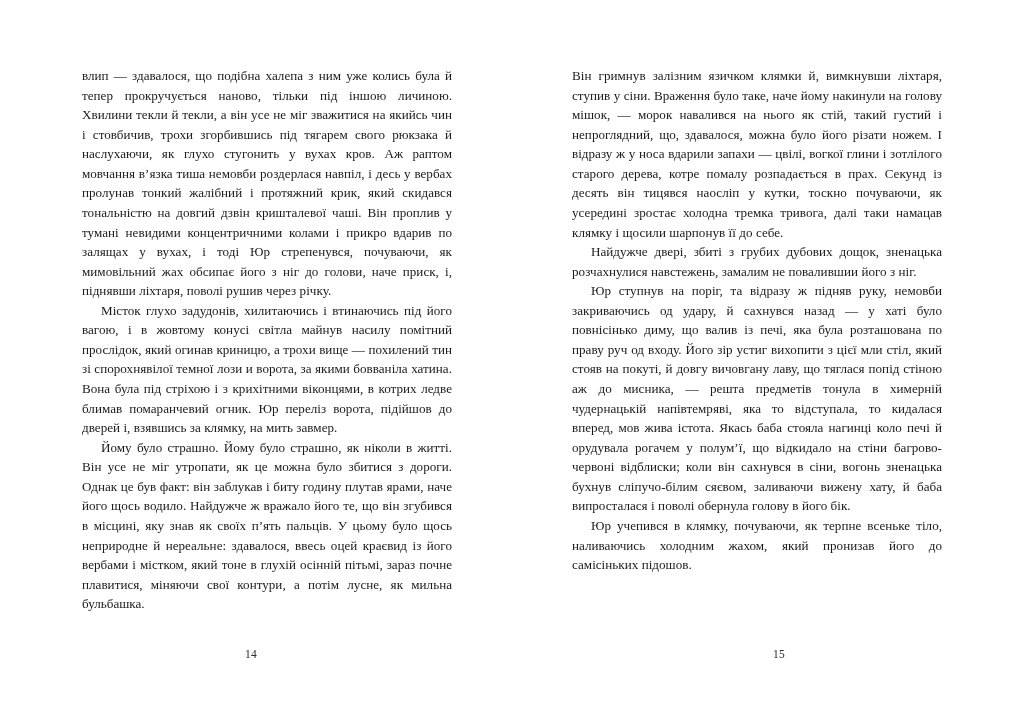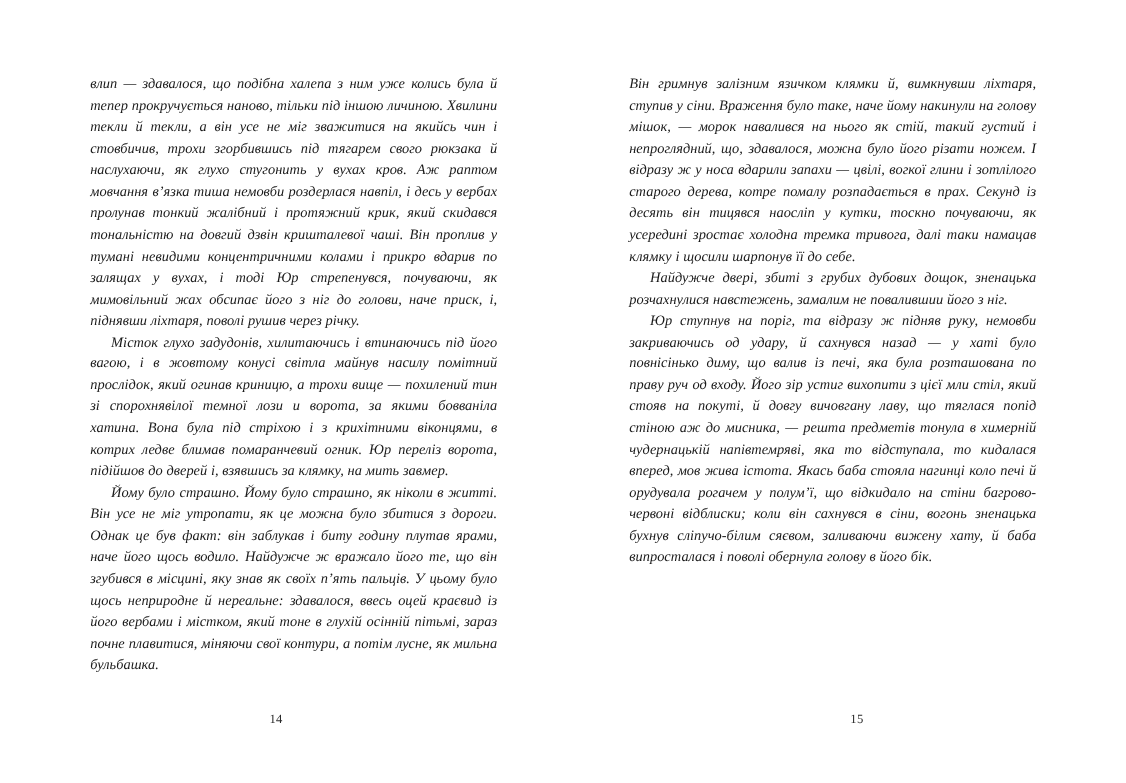--- a/index.html
+++ b/index.html
@@ -30,21 +30,20 @@
     flex-direction: column;
   }
   .page-left .text-col {
     padding: 66px 60px 0 82px;
   }
   .page-right .text-col {
     padding: 66px 82px 0 60px;
   }
   .text-col {
     flex: 1 1 auto;
-    font-style: italic;
   }
   p.para {
     margin: 0;
     font-size: 13.1px;
     line-height: 1.495;
     text-align: justify;
     text-justify: inter-word;
     text-indent: 0;
     hyphens: manual;
     letter-spacing: 0.02px;
@@ -76,17 +75,18 @@
       <p class="para">Йому було страшно. Йому було страшно, як ніколи в житті. Він усе не міг утропати, як це можна було збитися з дороги. Однак це був факт: він заблукав і биту годину плутав ярами, наче його щось водило. Найдужче ж вражало його те, що він згубився в місцині, яку знав як своїх п’ять пальців. У цьому було щось неприродне й нереальне: здавалося, ввесь оцей краєвид із його вербами і містком, який тоне в глухій осінній пітьмі, зараз почне плавитися, міняючи свої контури, а потім лусне, як мильна бульбашка.</p>
     </div>
     <div class="folio">14</div>
   </div>
 
   <div class="page page-right">
     <div class="text-col">
       <p class="para">Він гримнув залізним язичком клямки й, вимкнувши ліхтаря, ступив у сіни. Враження було таке, наче йому накинули на голову мішок, — морок навалився на нього як стій, такий густий і непроглядний, що, здавалося, можна було його різати ножем. І відразу ж у носа вдарили запахи — цвілі, вогкої глини і зотлілого старого дерева, котре помалу розпадається в прах. Секунд із десять він тицявся наосліп у кутки, тоскно почуваючи, як усередині зростає холодна тремка тривога, далі таки намацав клямку і щосили шарпонув її до себе.</p>
       <p class="para">Найдужче двері, збиті з грубих дубових дощок, зненацька розчахнулися навстежень, замалим не повалившии його з ніг.</p>
       <p class="para">Юр ступнув на поріг, та відразу ж підняв руку, немовби закриваючись од удару, й сахнувся назад — у хаті було повнісінько диму, що валив із печі, яка була розташована по праву руч од входу. Його зір устиг вихопити з цієї мли стіл, який стояв на покуті, й довгу вичовгану лаву, що тяглася попід стіною аж до мисника, — решта предметів тонула в химерній чудернацькій напівтемряві, яка то відступала, то кидалася вперед, мов жива істота. Якась баба стояла нагинці коло печі й орудувала рогачем у полум’ї, що відкидало на стіни багрово-червоні відблиски; коли він сахнувся в сіни, вогонь зненацька бухнув сліпучо-білим сяєвом, заливаючи вижену хату, й баба випросталася і поволі обернула голову в його бік.</p>
+      <p class="para">Юр учепився в клямку, почуваючи, як терпне всеньке тіло, наливаючись холодним жахом, який пронизав його до самісіньких підошов.</p>
     </div>
     <div class="folio">15</div>
   </div>
 
 </div>
 
 </body></html>

